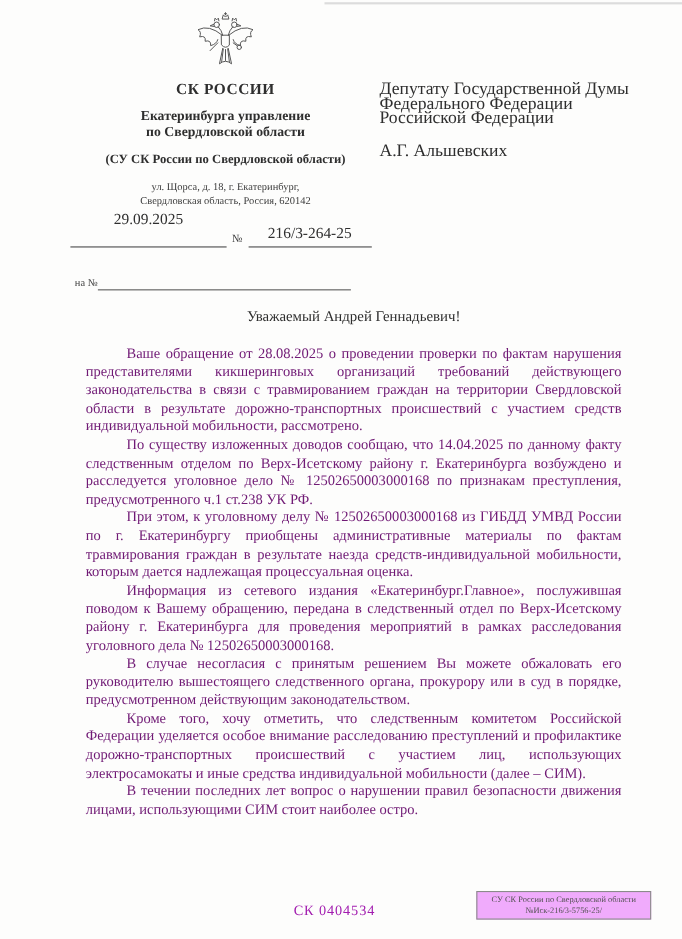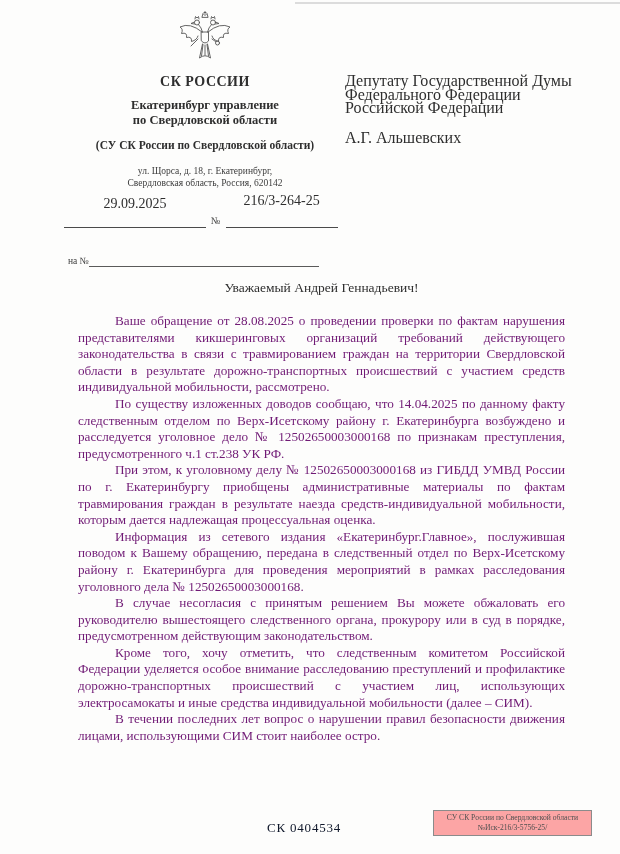--- a/index.html
+++ b/index.html
@@ -69,21 +69,21 @@
   .no-sign {
     font-size: 10px;
     color: #3c3c3c;
     padding: 0 5px 2px 5px;
   }
   .num-field {
     display: inline-block;
     width: 112px;
     text-align: center;
     border-bottom: 1.2px solid #4a4a4a;
-    padding-bottom: 18px;
+    padding-bottom: 3px;
   }
   .ref-row {
     margin-top: 27px;
     display: flex;
     align-items: flex-end;
     text-align: left;
     padding-left: 4px;
   }
   .ref-label {
     font-size: 9.5px;
@@ -123,33 +123,33 @@
     text-align: justify;
     text-indent: 37px;
     color: #701a75;
   }
   
   .form-number {
     position: absolute;
     left: 267px; top: 820px;
     font-size: 13px;
     letter-spacing: 0.8px;
-    color: #0f172a;
+    color: #a21caf;
   }
   .stamp {
     position: absolute;
     left: 433px; top: 810px;
     width: 159px;
     border: 1px solid #8b8b8b;
     padding: 2px 2px 3px 2px;
     text-align: center;
     font-size: 7.6px;
     line-height: 9.5px;
     color: #4f4f4f;
-    background: #fca5a5;
+    background: #f0abfc;
   }
 </style>
 </head>
 <body>
 
 <div class="page">
 
   <div class="scan-line"></div>
 
   <div class="header-left">
@@ -177,21 +177,21 @@
 
         <path d="M55 68 L49 96 Q60 87 71 96 L65 68"></path>
         <path d="M60 70 L60 90 M56 69 L53 92 M64 69 L67 92"></path>
 
         <path d="M46 58 L32 72"></path>
         <path d="M74 58 L81 63"></path>
         <circle cx="85" cy="66" r="4"></circle>
       </svg>
     </div>
     <div class="org-title">СК РОССИИ</div>
-    <div class="org-line org-line-first">Екатеринбург управление</div>
+    <div class="org-line org-line-first">Екатеринбурга управление</div>
     <div class="org-line">по Свердловской области</div>
     <div class="org-abbrev">(СУ СК России по Свердловской области)</div>
     <div class="addr addr-first">ул. Щорса, д. 18, г. Екатеринбург,</div>
     <div class="addr">Свердловская область, Россия, 620142</div>
     <div class="date-row">
       <span class="date-field">29.09.2025</span>
       <span class="no-sign">№</span>
       <span class="num-field">216/3-264-25</span>
     </div>
     <div class="ref-row">

